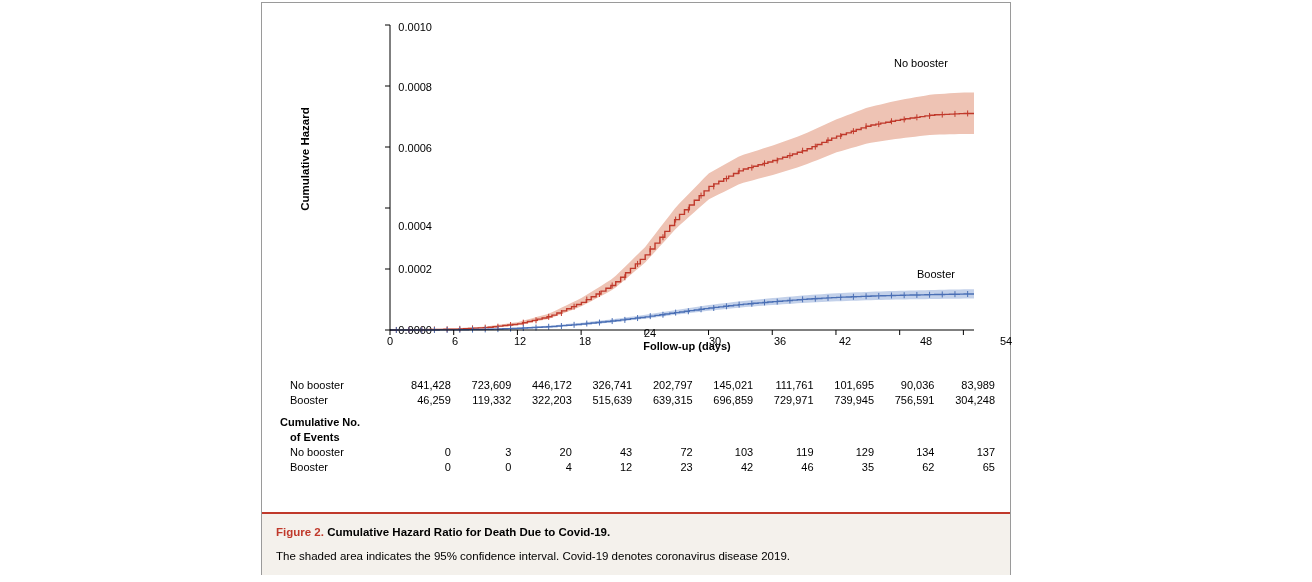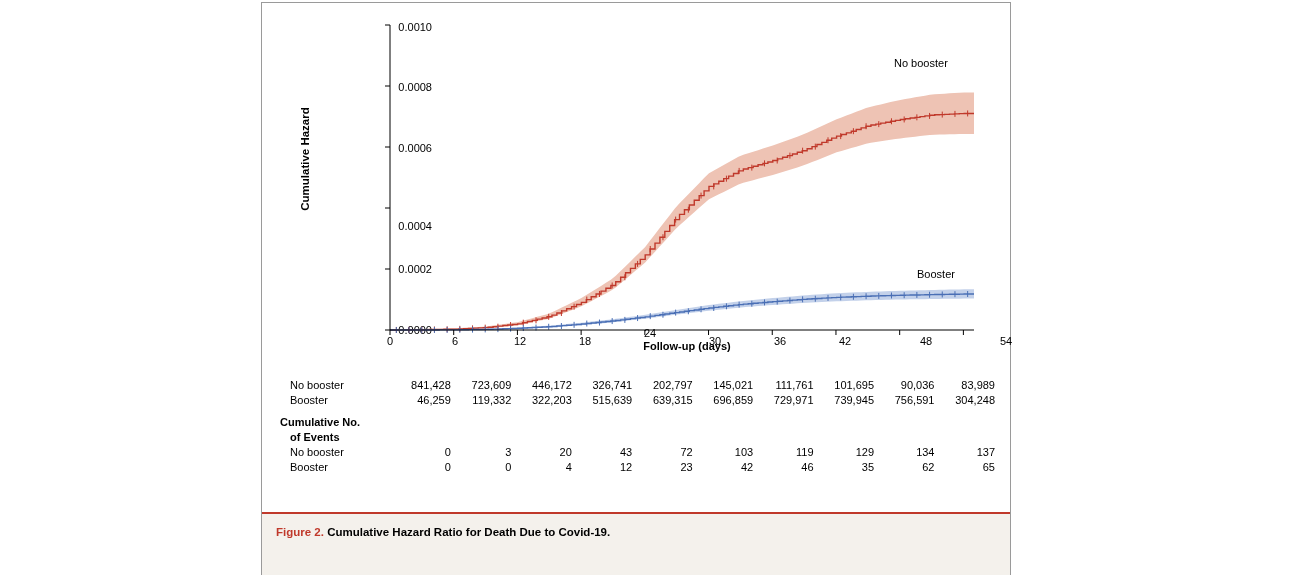--- a/index.html
+++ b/index.html
@@ -366,16 +366,17 @@
           </tr>
         </tbody>
       </table>
     </div>
 
     <div id="caption">
       <div id="caption-line1">
         <span id="fig-num">Figure 2.</span>
         <span id="fig-title">Cumulative Hazard Ratio for Death Due to Covid-19.</span>
       </div>
+      <div id="caption-line2">The shaded area indicates the 95% confidence interval. Covid-19 denotes coronavirus disease 2019.</div>
     </div>
 
   </div>
 </div>
 
 </body></html>

